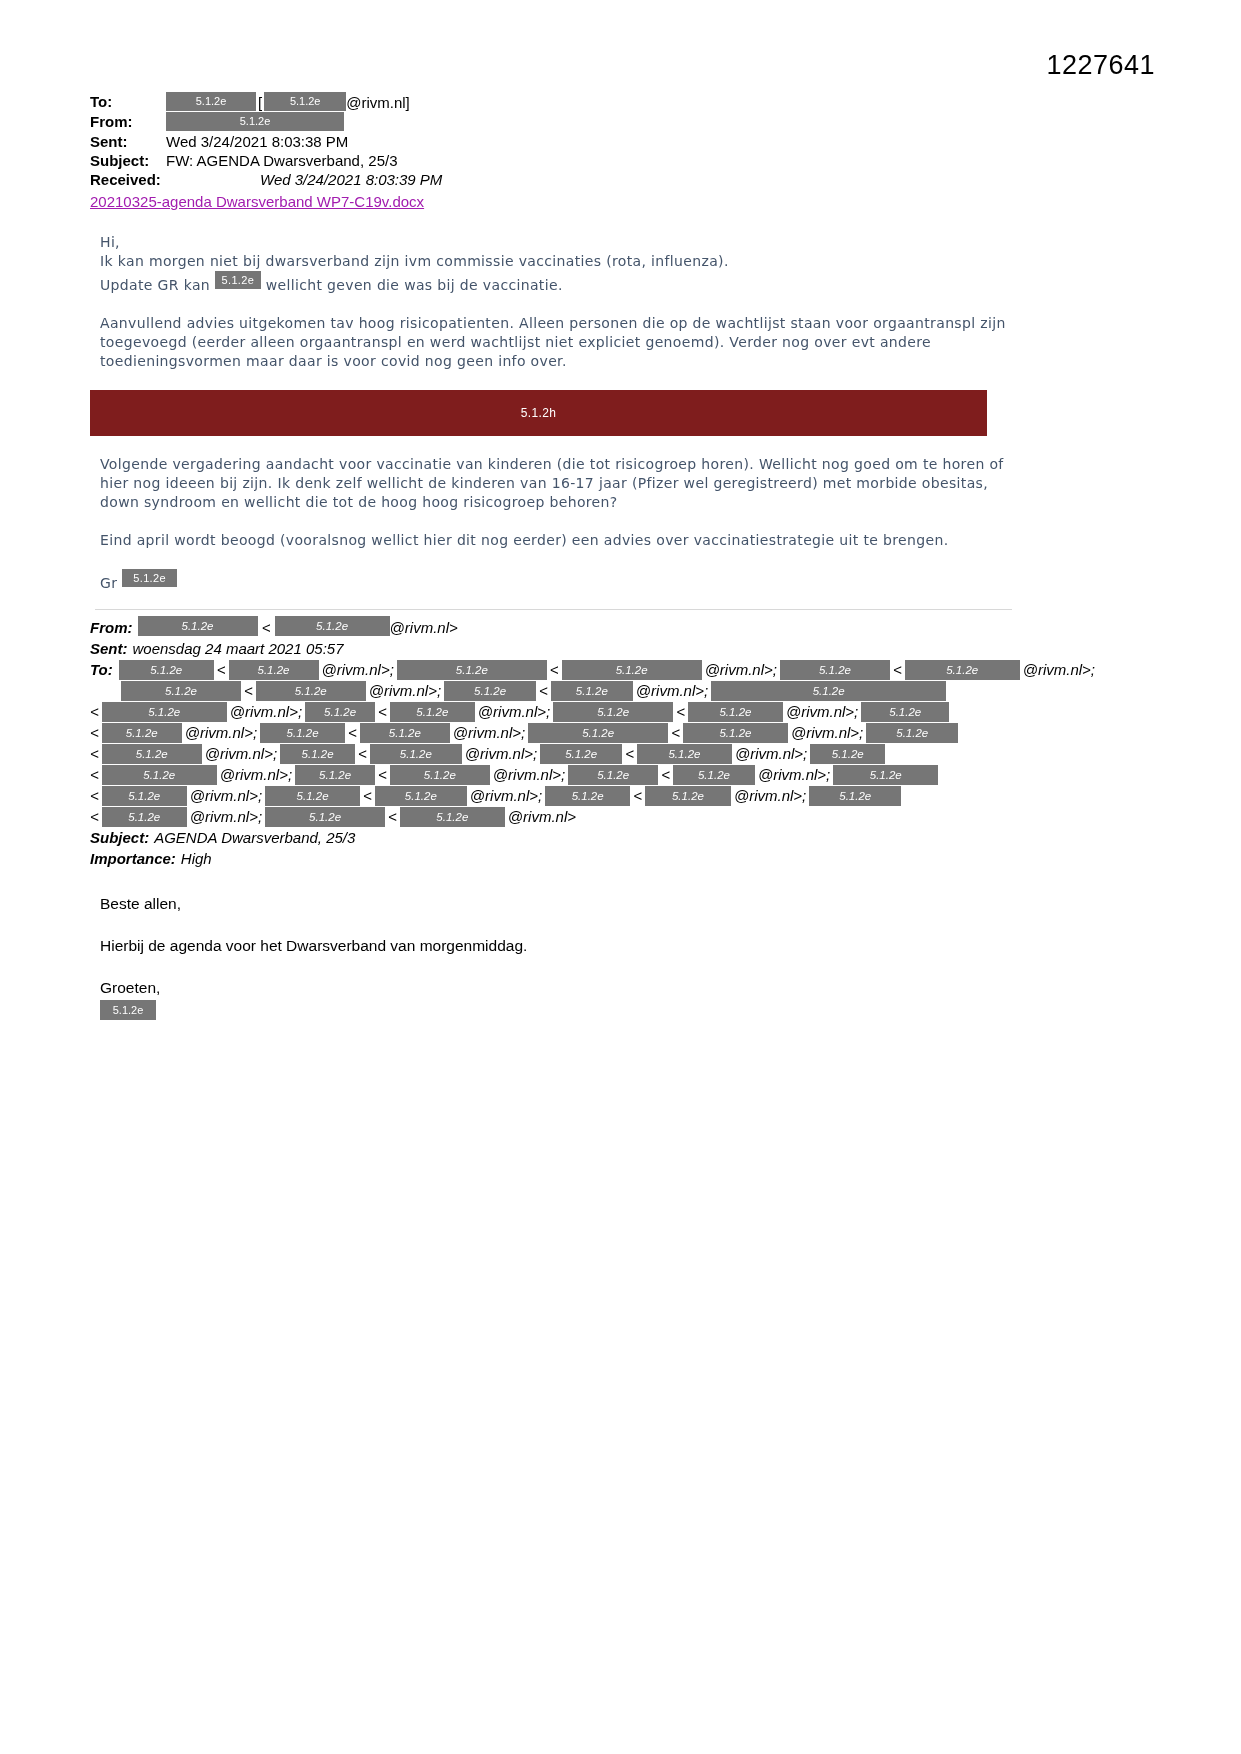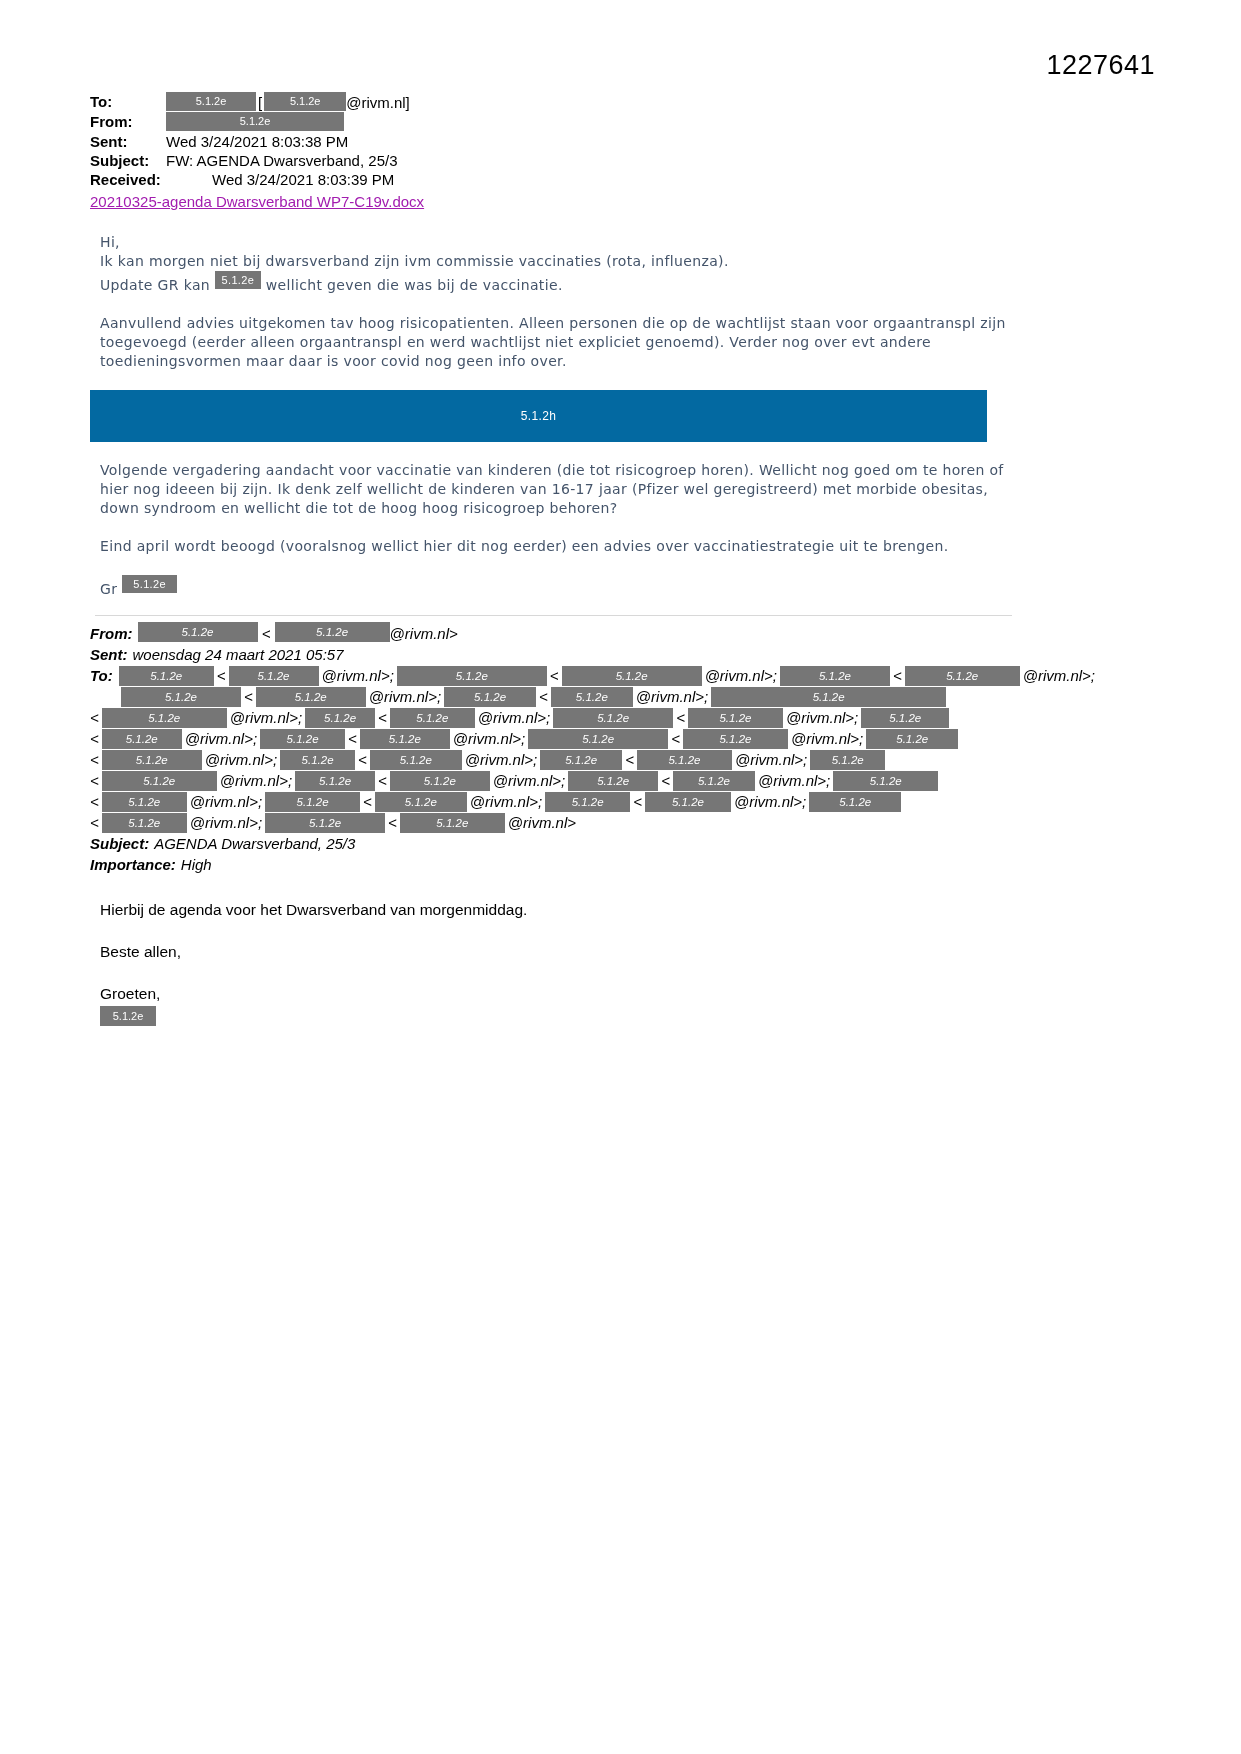--- a/index.html
+++ b/index.html
@@ -14,21 +14,21 @@
   .docnum {
     position: absolute; top: 50px; right: 86px;
     font-size: 27px; letter-spacing: 0.5px;
     font-family: "Liberation Sans", sans-serif;
   }
   
   .h1block { margin: 92px 0 0 90px; font-size: 15px; line-height: 19px; width: 930px; }
   .hrow { display: flex; align-items: flex-start; min-height: 19px; }
   .hlabel { font-weight: bold; width: 76px; flex: 0 0 auto; }
   .hval { white-space: nowrap; }
-  .indent { margin-left: 46px; }
+  .indent { margin-left: 94px; font-style: italic; }
   .redact {
     display: inline-block; background: #767676; color: #fff;
     font-size: 11px; height: 19px; line-height: 19px; text-align: center;
     vertical-align: text-bottom; font-family: "Liberation Sans", sans-serif;
     overflow: hidden; white-space: nowrap;
   }
   .w90  { width: 90px; }  .w82  { width: 82px; }  .w178 { width: 178px; }
   .w46  { width: 46px; }  .w55  { width: 55px; }  .w120 { width: 120px; }
   .w115 { width: 115px; } .w56  { width: 56px; }
   .bracket { margin: 0 2px; }
@@ -39,22 +39,22 @@
   
   .b1block {
     margin: 22px 0 12px 100px; width: 932px;
     color: #44546A; font-family: "DejaVu Sans", sans-serif;
     font-size: 14px; line-height: 19px; letter-spacing: 0.35px;
   }
   .b1block p { margin: 0 0 19px 0; }
   .b1block .tight { margin: 0; }
   .b1block .redact { height: 18px; line-height: 18px; vertical-align: 1px; }
   .bigredact {
-    margin: 19px 0 19px -10px; width: 897px; height: 52px;
-    background: #0369a1; color: #fff; font-size: 12px;
+    margin: 19px 0 19px -10px; width: 897px; height: 46px;
+    background: #7f1d1d; color: #fff; font-size: 12px;
     font-family: "Liberation Sans", sans-serif;
     display: flex; align-items: center; justify-content: center;
   }
   .signoff1 { margin-top: 19px; }
   
   .divider { margin: 16px 0 6px 95px; width: 917px; border-top: 1px solid #d8d8d8; height: 0; }
   
   .h2block { margin: 4px 0 0 90px; font-size: 15px; line-height: 21px; width: 935px; font-style: italic; }
   .h2row { min-height: 21px; }
   .h2label { font-weight: bold; margin-right: 5px; }
@@ -235,17 +235,17 @@
     </div>
   <div class="h2row">
     <span class="h2label">Subject:</span><span>AGENDA Dwarsverband, 25/3</span>
   </div>
   <div class="h2row">
     <span class="h2label">Importance:</span><span>High</span>
   </div>
 </div>
 
 <div class="b2block">
+  <p>Beste allen,</p>
   <p>Hierbij de agenda voor het Dwarsverband van morgenmiddag.</p>
-  <p>Beste allen,</p>
   <p class="sig">Groeten,</p>
   <span class="redact w56">5.1.2e</span>
 </div>
 
 </body></html>

